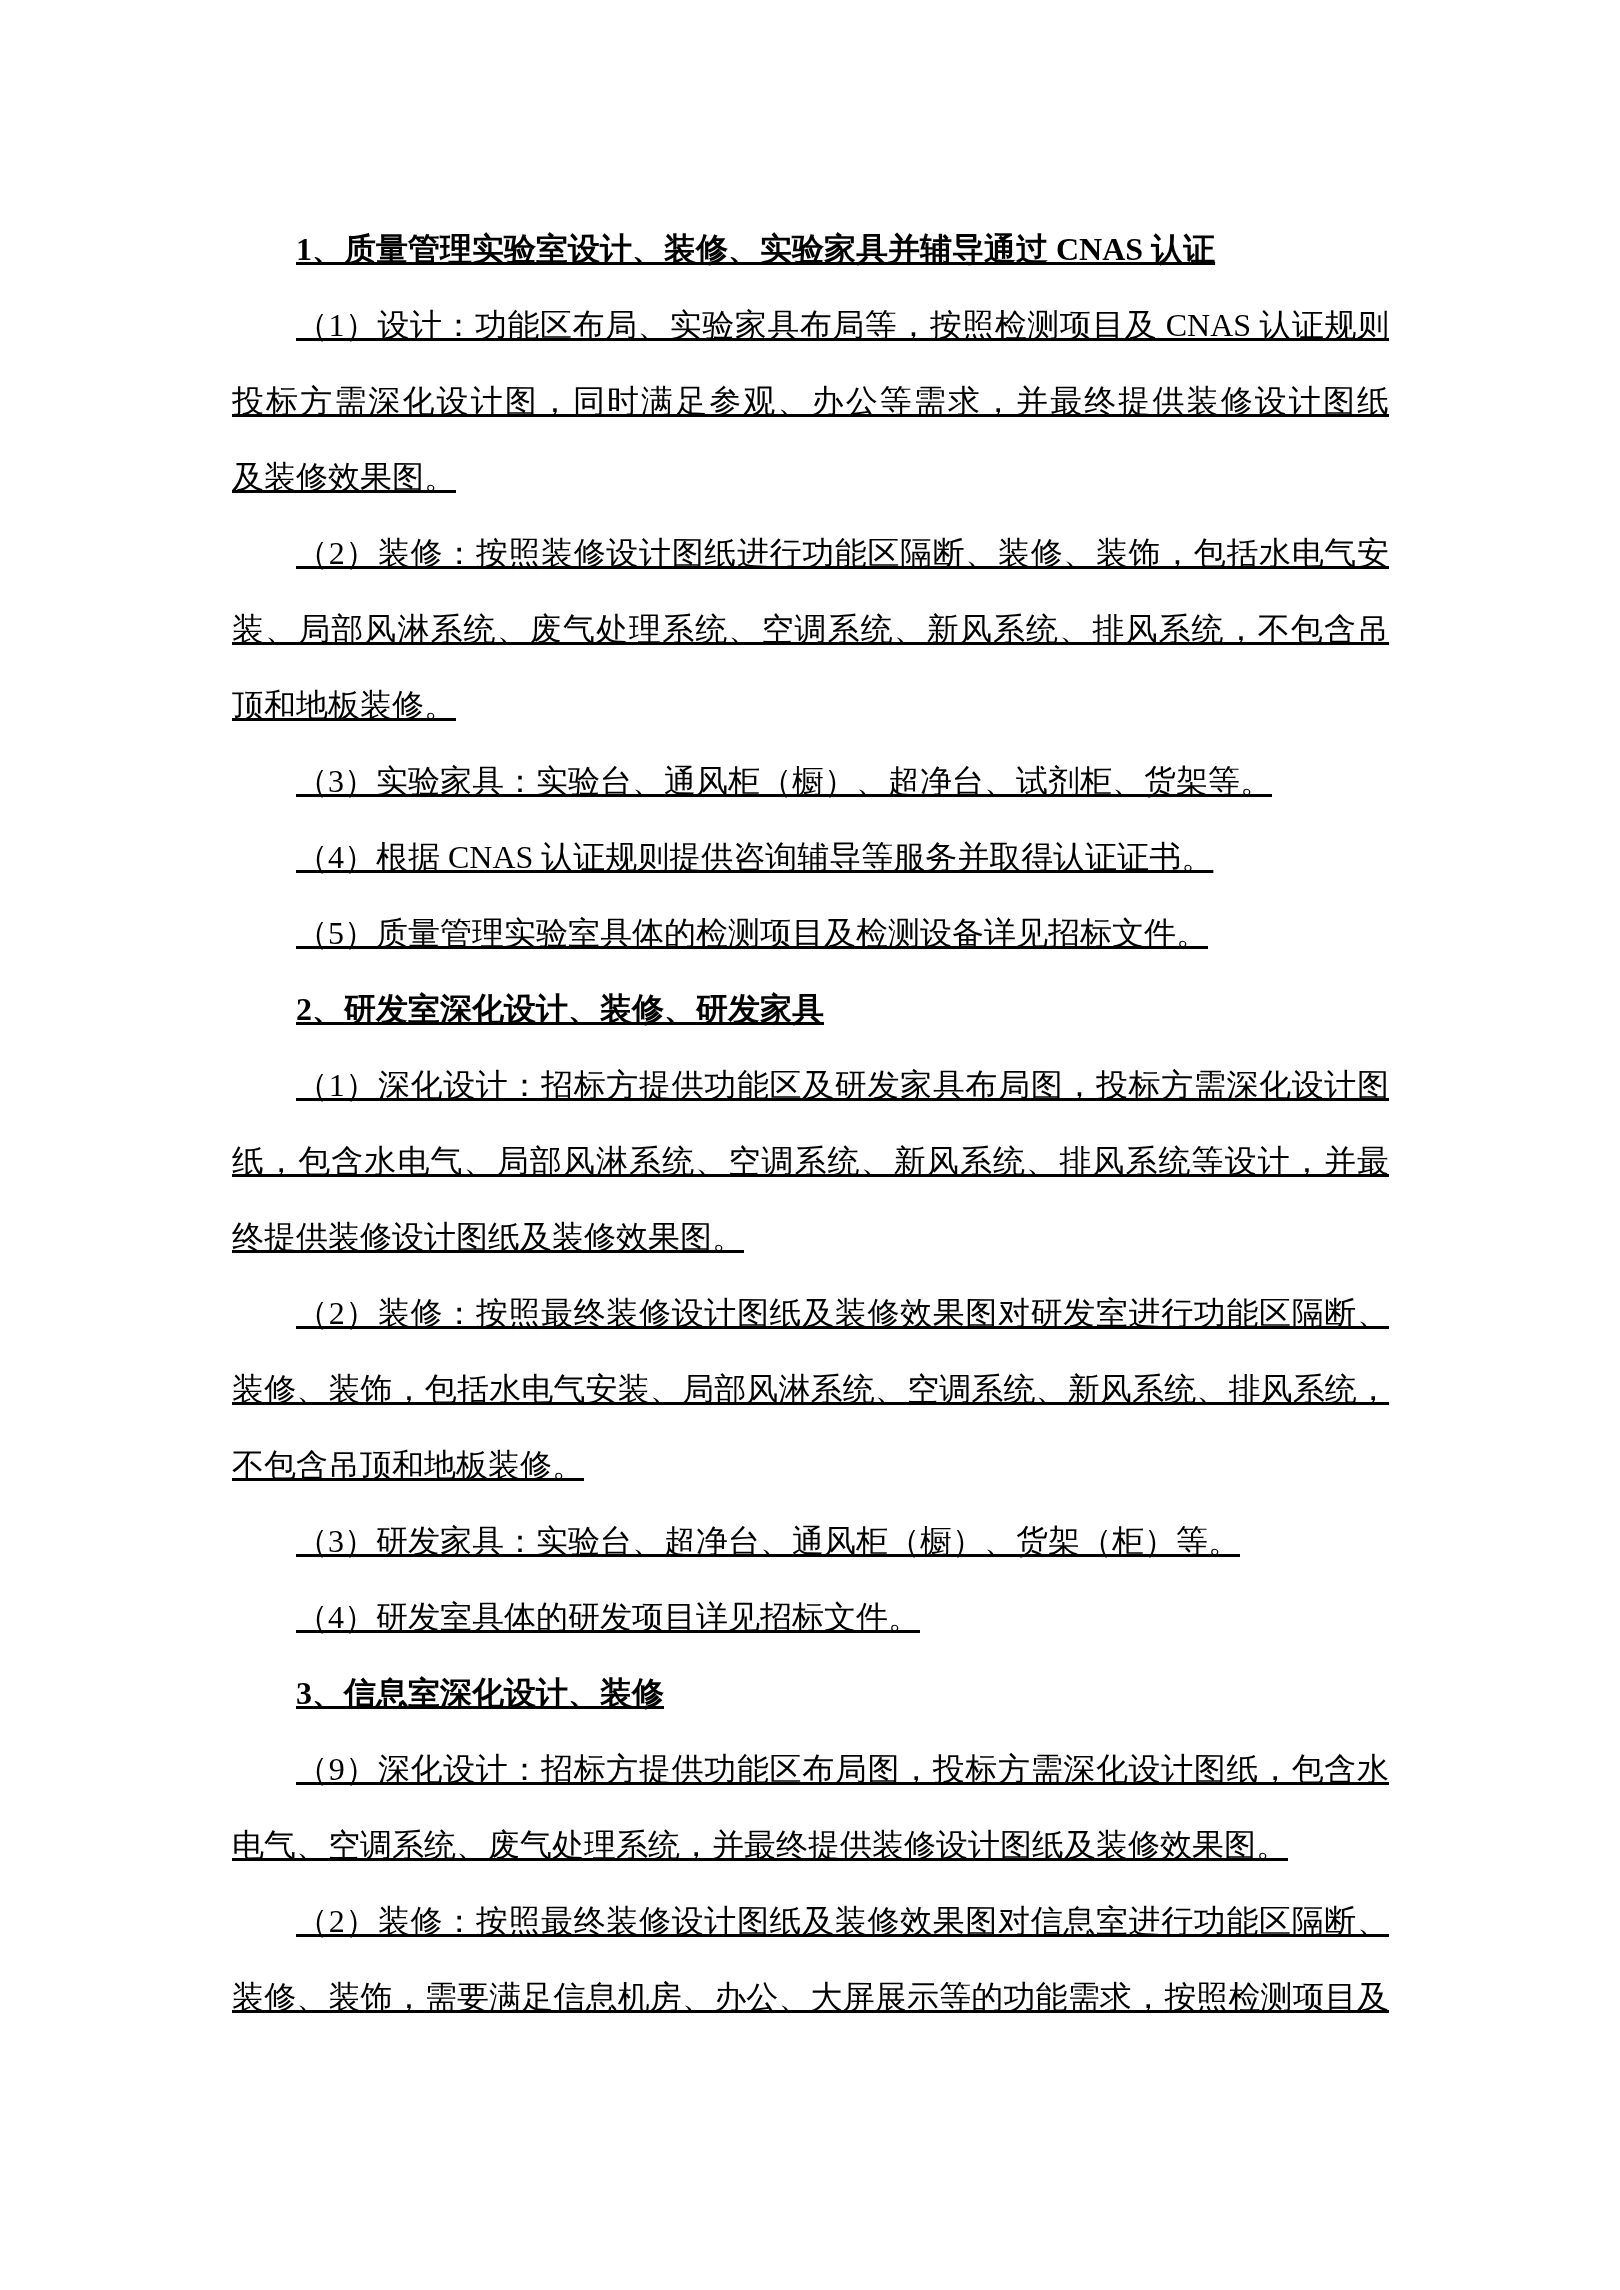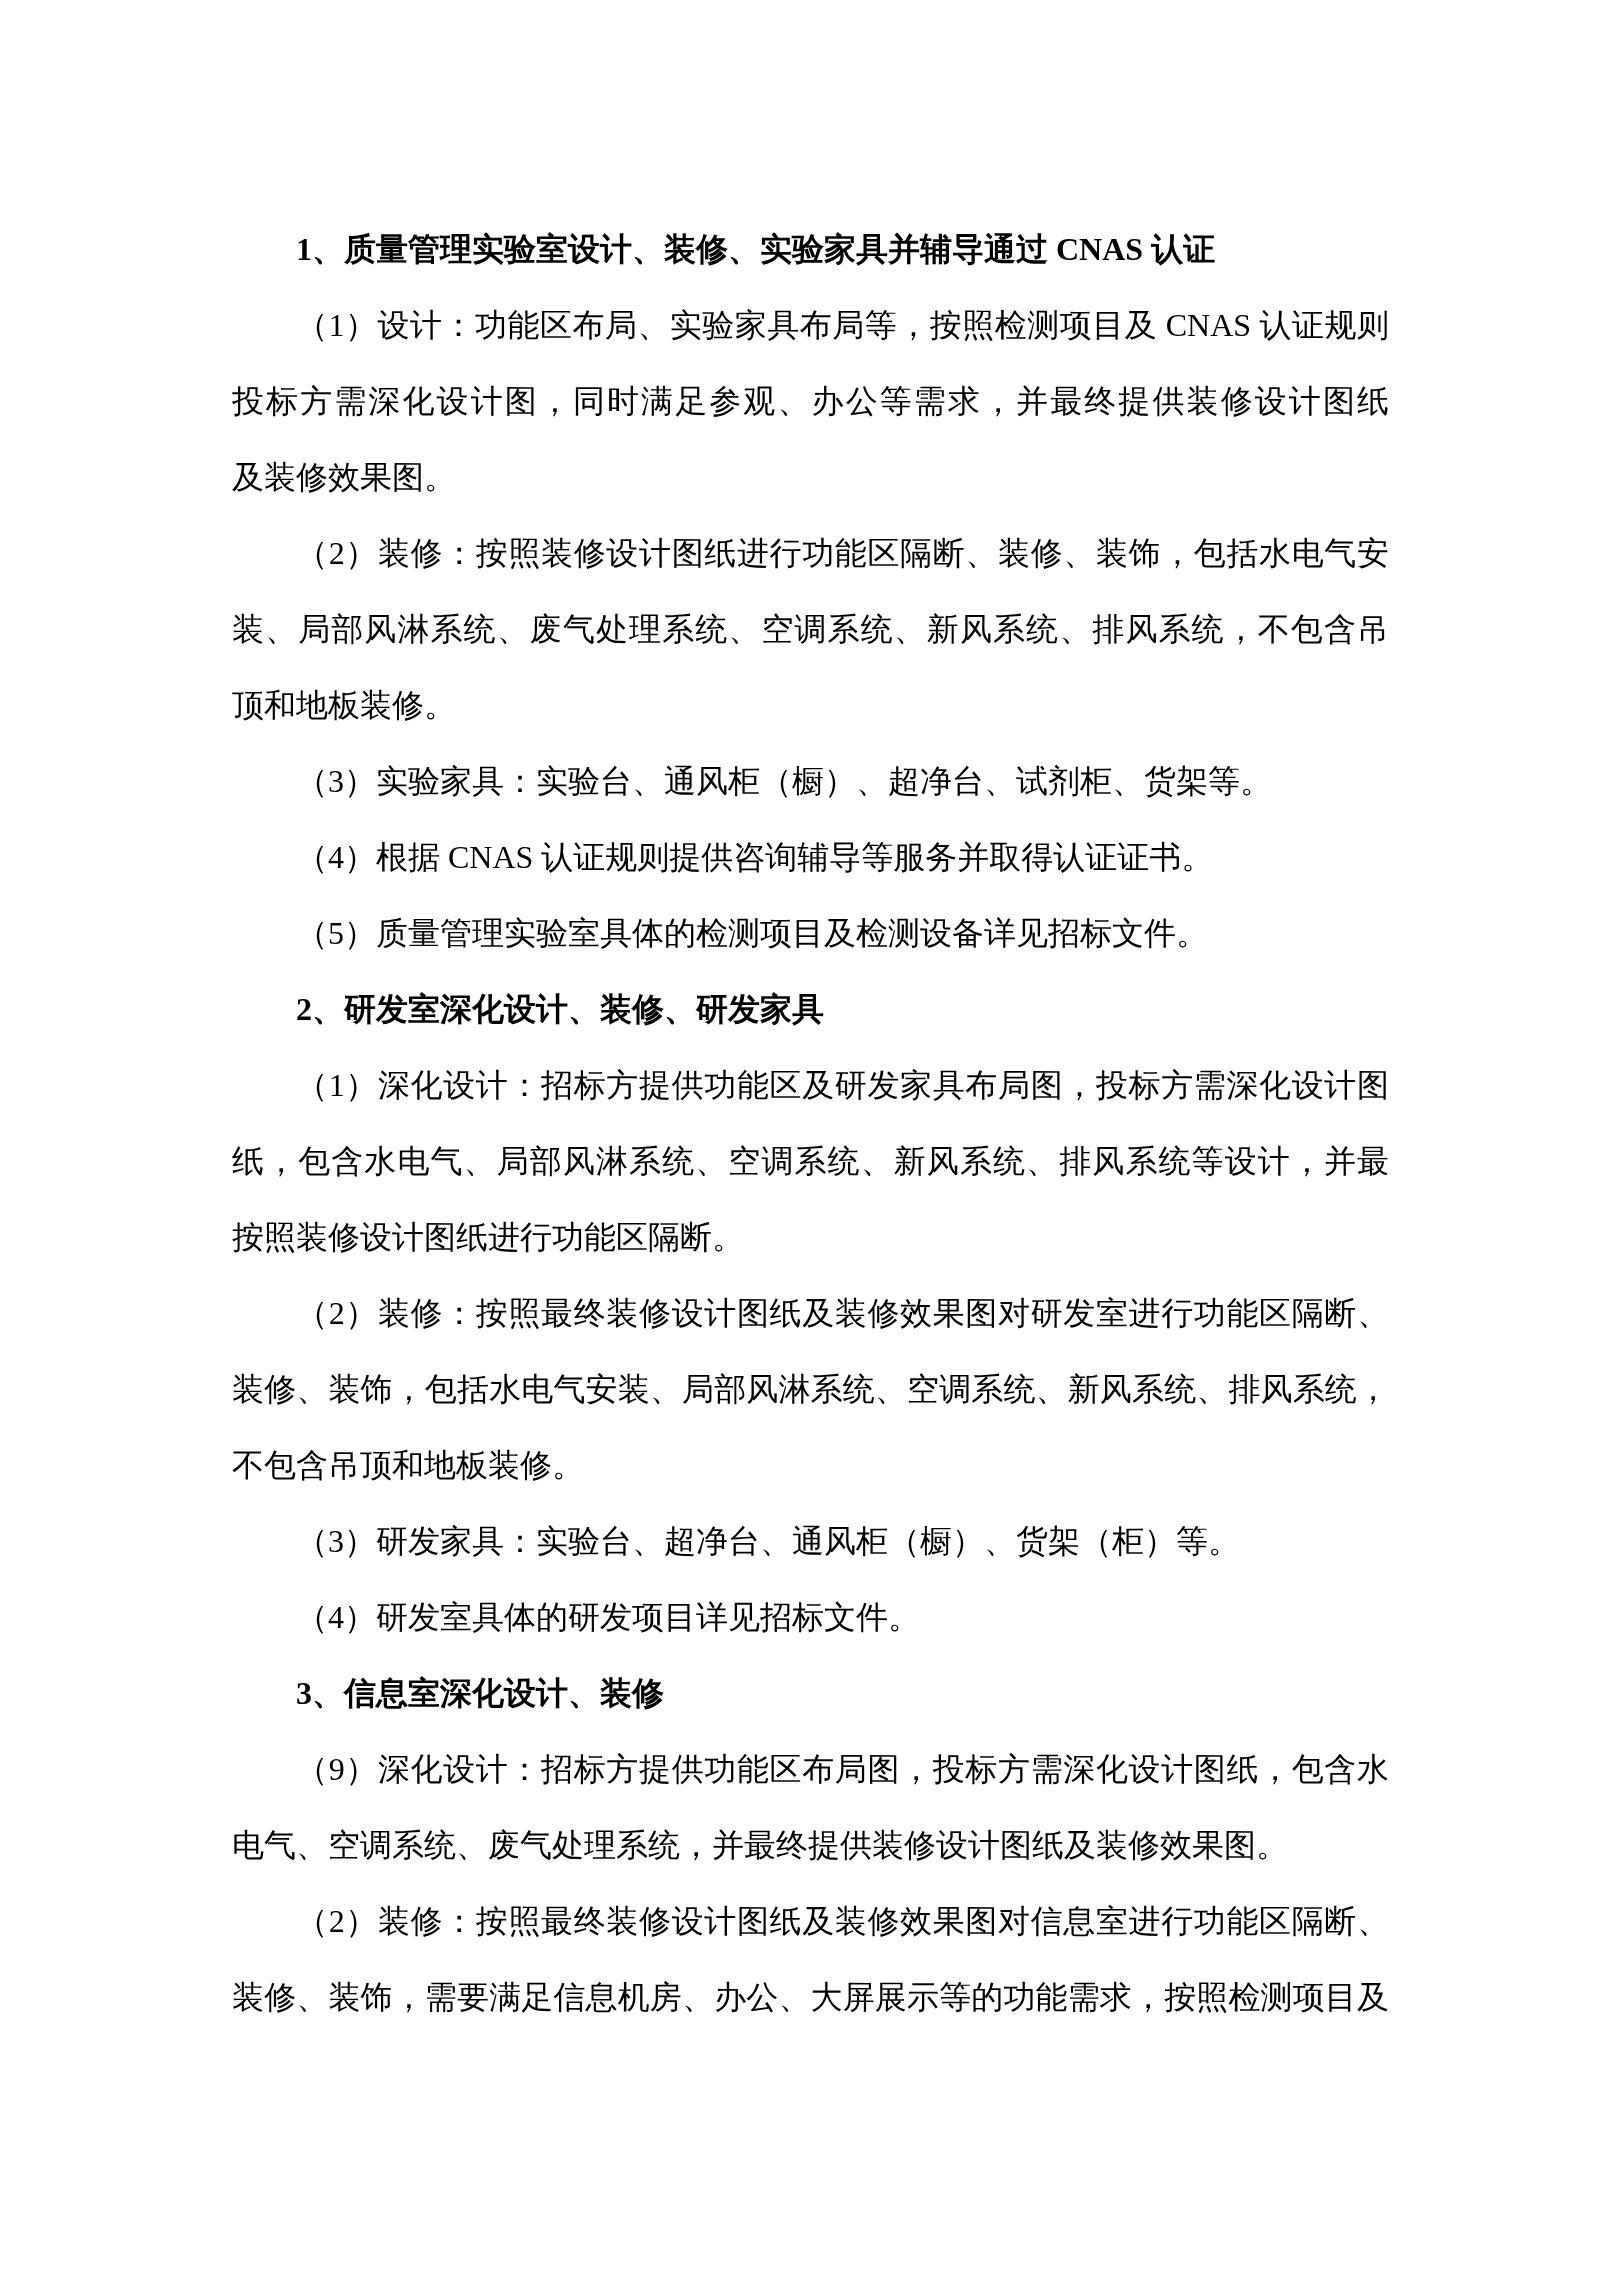--- a/index.html
+++ b/index.html
@@ -12,20 +12,21 @@
     width: 1620px;
     height: 2291px;
     background: #ffffff;
     overflow: hidden;
   }
   .content {
     position: absolute;
     left: 232px;
     top: 211px;
     width: 1157px;
+    text-decoration: underline;
   }
   .line {
     font-family: "Liberation Serif", "DejaVu Serif", serif;
     font-size: 32px;
     line-height: 76px;
     height: 76px;
     color: #000000;
     text-align: left;
     white-space: nowrap;
   }
@@ -52,21 +53,21 @@
       <div class="line">及装修效果图。</div>
       <div class="line indent justify">（2）装修：按照装修设计图纸进行功能区隔断、装修、装饰，包括水电气安</div>
       <div class="line justify">装、局部风淋系统、废气处理系统、空调系统、新风系统、排风系统，不包含吊</div>
       <div class="line">顶和地板装修。</div>
       <div class="line indent">（3）实验家具：实验台、通风柜（橱）、超净台、试剂柜、货架等。</div>
       <div class="line indent">（4）根据 CNAS 认证规则提供咨询辅导等服务并取得认证证书。</div>
       <div class="line indent">（5）质量管理实验室具体的检测项目及检测设备详见招标文件。</div>
       <div class="line heading indent">2、研发室深化设计、装修、研发家具</div>
       <div class="line indent justify">（1）深化设计：招标方提供功能区及研发家具布局图，投标方需深化设计图</div>
       <div class="line justify">纸，包含水电气、局部风淋系统、空调系统、新风系统、排风系统等设计，并最</div>
-      <div class="line">按照装修设计图纸进行功能区隔断。</div>
+      <div class="line">终提供装修设计图纸及装修效果图。</div>
       <div class="line indent justify">（2）装修：按照最终装修设计图纸及装修效果图对研发室进行功能区隔断、</div>
       <div class="line justify">装修、装饰，包括水电气安装、局部风淋系统、空调系统、新风系统、排风系统，</div>
       <div class="line">不包含吊顶和地板装修。</div>
       <div class="line indent">（3）研发家具：实验台、超净台、通风柜（橱）、货架（柜）等。</div>
       <div class="line indent">（4）研发室具体的研发项目详见招标文件。</div>
       <div class="line heading indent">3、信息室深化设计、装修</div>
       <div class="line indent justify">（9）深化设计：招标方提供功能区布局图，投标方需深化设计图纸，包含水</div>
       <div class="line">电气、空调系统、废气处理系统，并最终提供装修设计图纸及装修效果图。</div>
       <div class="line indent justify">（2）装修：按照最终装修设计图纸及装修效果图对信息室进行功能区隔断、</div>
       <div class="line justify">装修、装饰，需要满足信息机房、办公、大屏展示等的功能需求，按照检测项目及</div>

